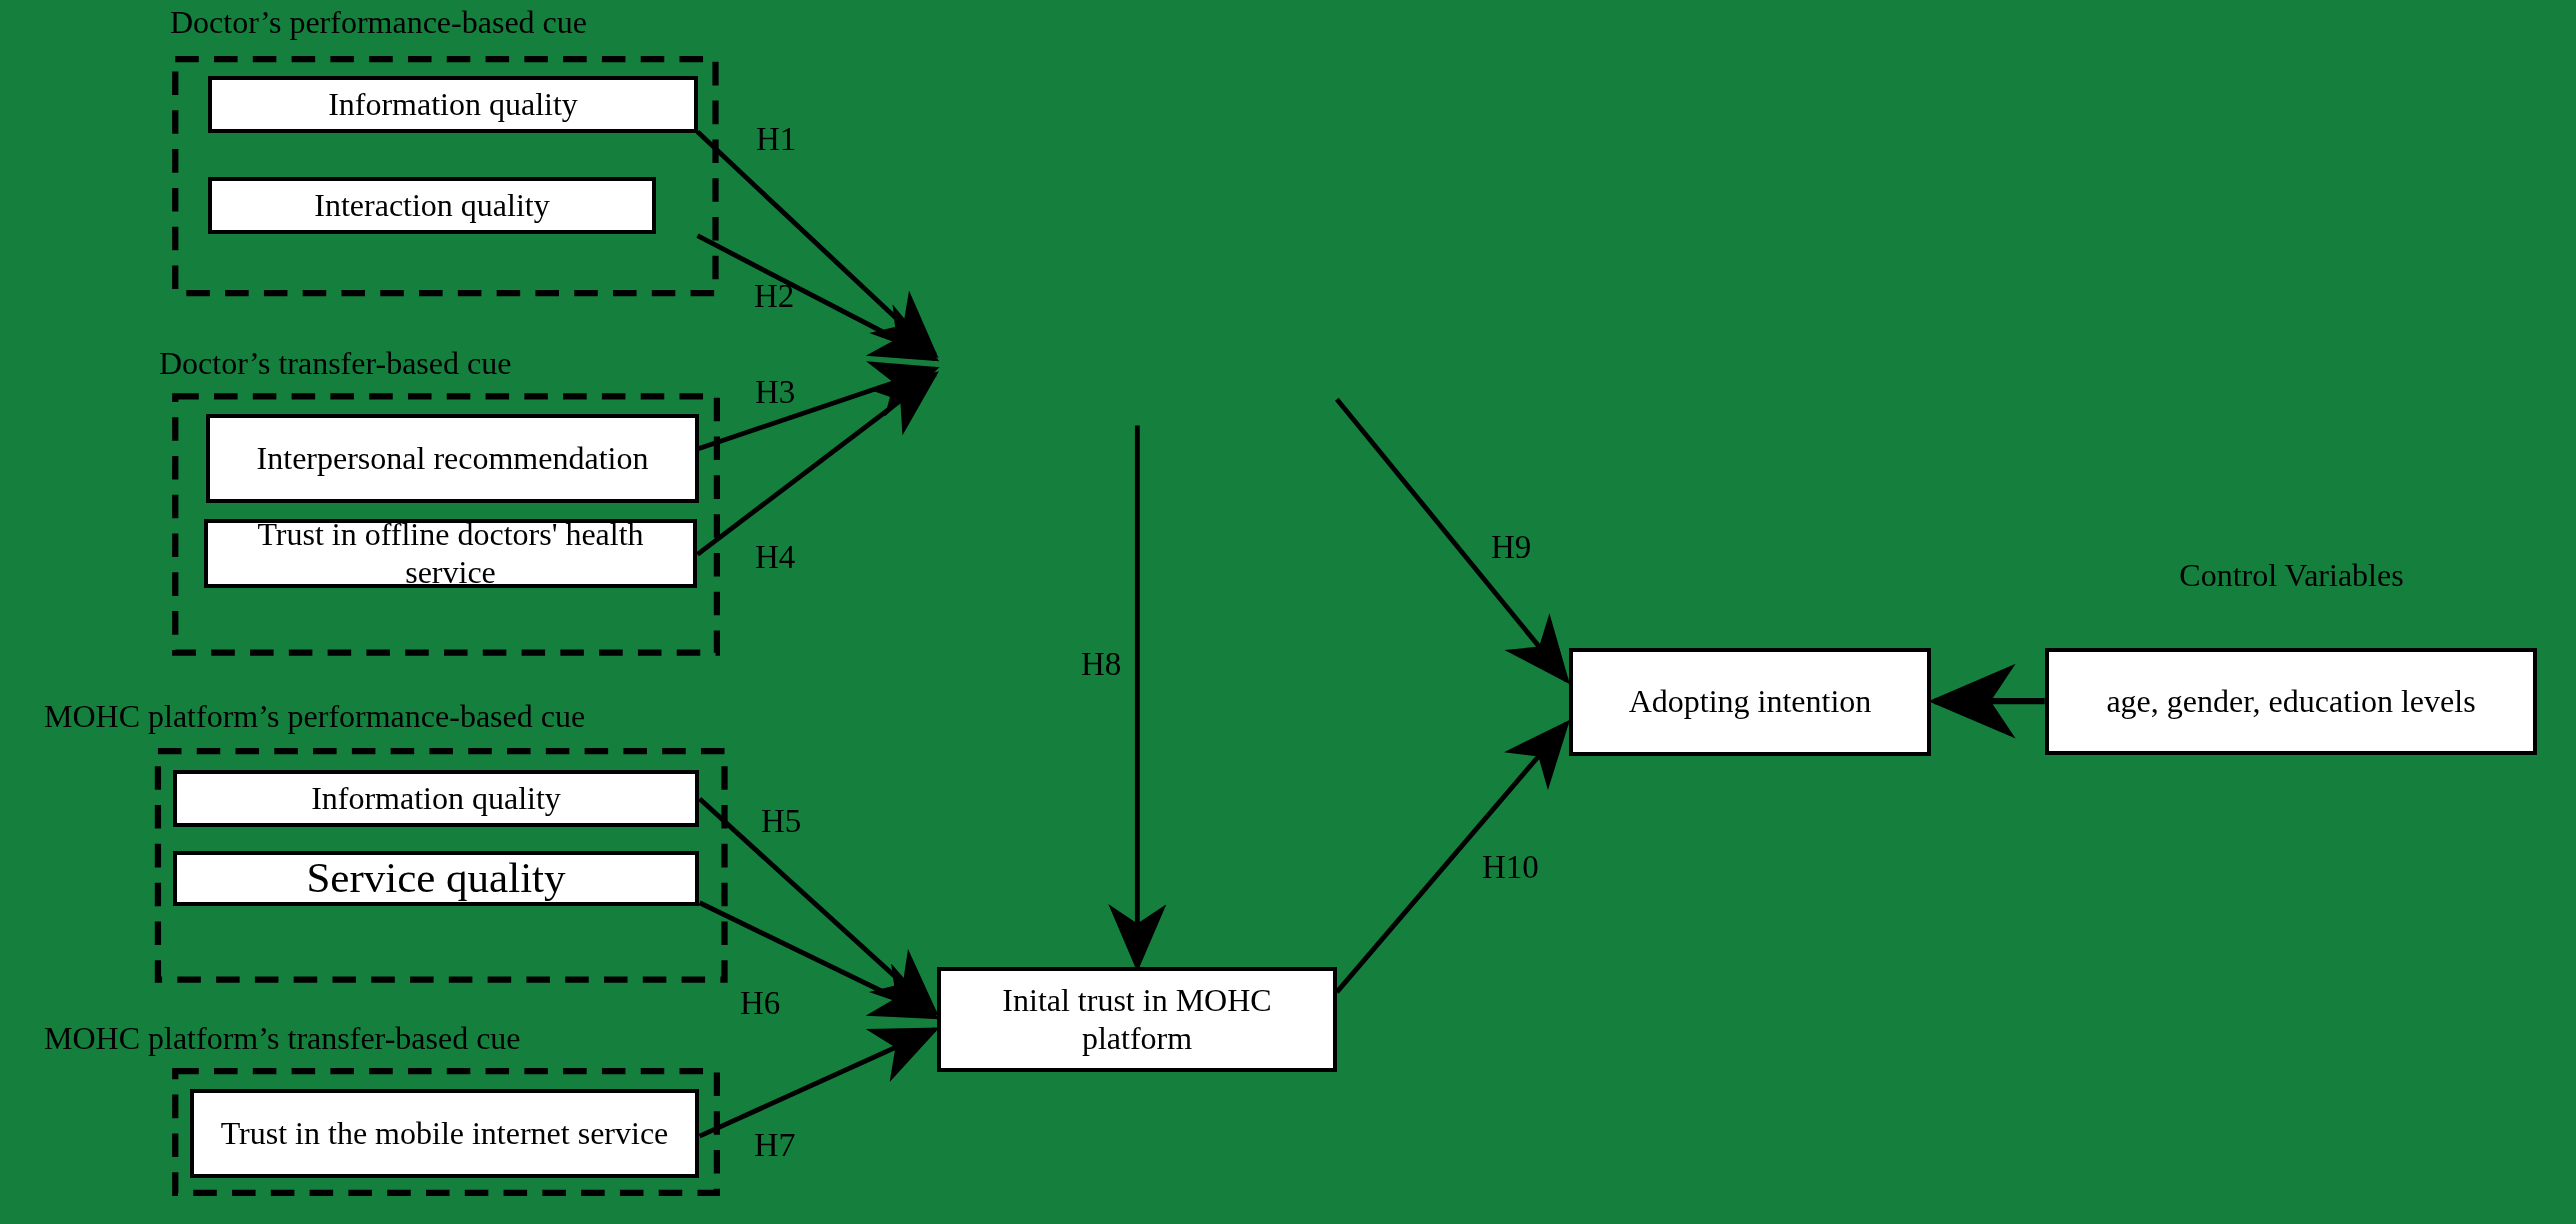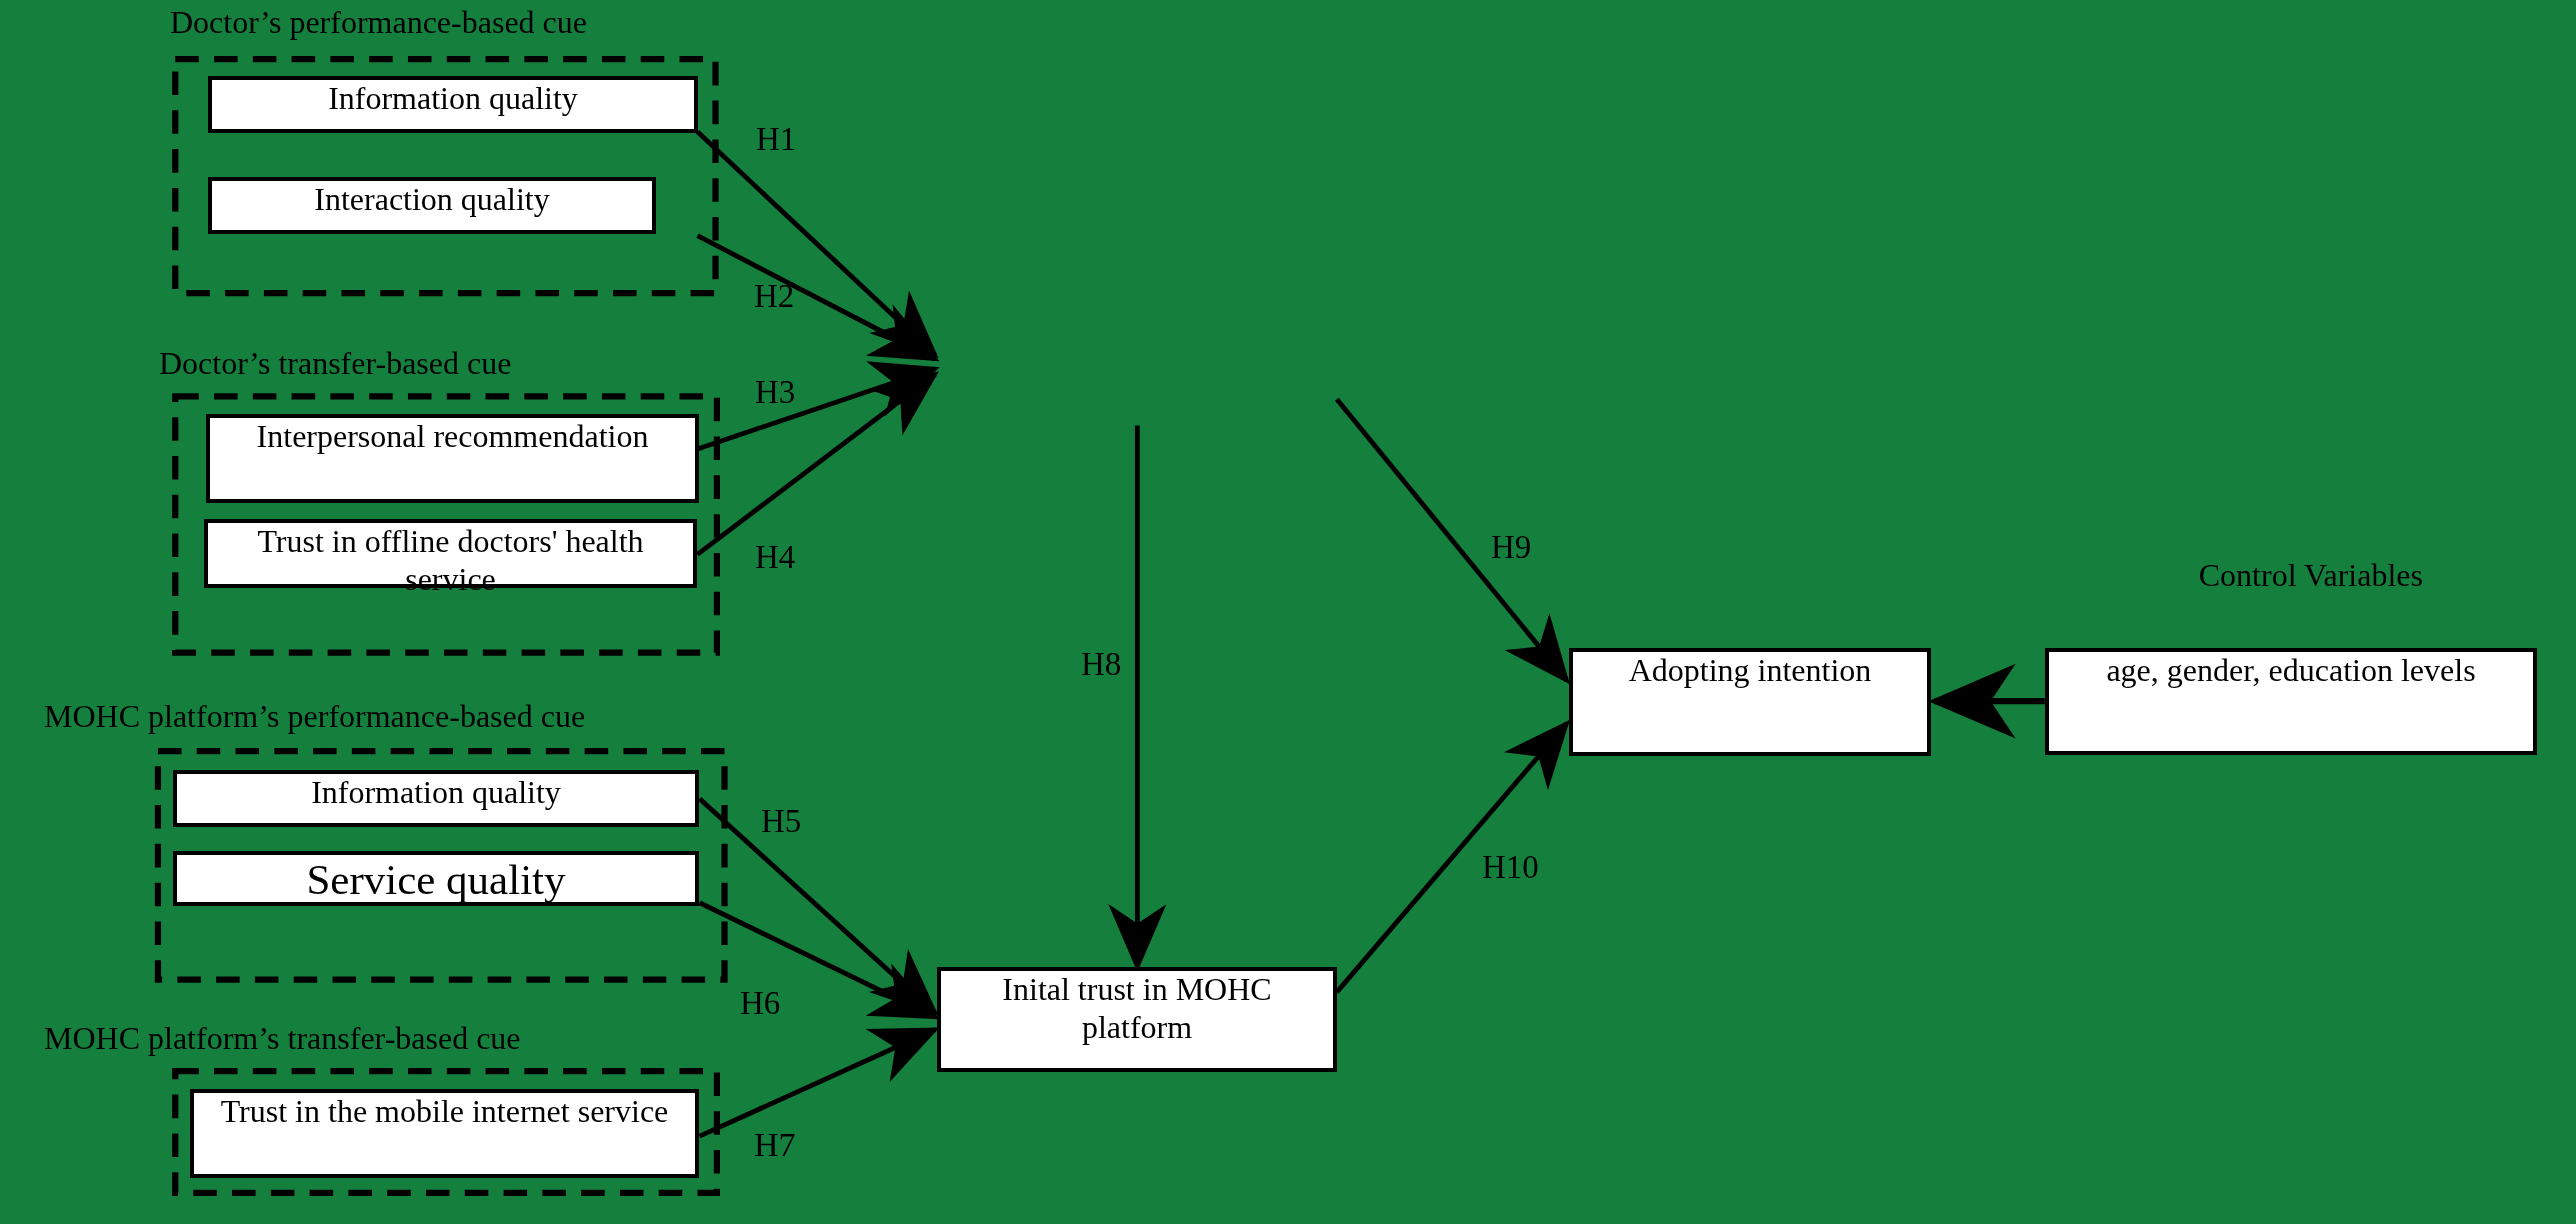--- a/index.html
+++ b/index.html
@@ -1,20 +1,20 @@
 <!DOCTYPE html>
 <html style="font-size:11px"><head>
 <meta charset="utf-8">
 <style>
   html,body{margin:0;padding:0;background:#ffffff;}
   body{font-family:"Liberation Serif", serif;}
   #stage{position:relative;width:2576px;height:1225px;background:#15803d;overflow:hidden;}
   svg.layer{position:absolute;left:0;top:0;width:2576px;height:1225px;}
   .node{position:absolute;box-sizing:border-box;border:4.2px solid #000;background:#fff;
-        display:flex;justify-content:center;text-align:center;
+        display:flex;align-items:center;justify-content:center;text-align:center;
         font-family:"Liberation Serif", serif;color:#000;line-height:1.18;}
   .node span{display:block;padding:0 7px;}
   .grouplabel{position:absolute;font-family:"Liberation Serif", serif;color:#000;white-space:nowrap;}
   .hlabel{position:absolute;font-family:"Liberation Serif", serif;color:#000;white-space:nowrap;}
   .cvlabel{position:absolute;font-family:"Liberation Serif", serif;color:#000;text-align:center;line-height:1.12;}
 </style>
 </head>
 <body>
 
 <div id="stage">
@@ -94,21 +94,21 @@
 
 
   <div class="node" style="left:937px; top:967px; width:400px; height:105px; font-size:32px;">
     <span>Inital trust in MOHC platform</span>
   </div>
 
   <div class="node" style="left:1569px; top:648px; width:362px; height:108px; font-size:32px;">
     <span>Adopting intention</span>
   </div>
 
-  <div class="cvlabel" style="left:2160px; top:558px; width:263px; font-size:32px;text-align:right;">Control Variables</div>
+  <div class="cvlabel" style="left:2160px; top:558px; width:263px; font-size:32px;">Control Variables</div>
 
   <div class="node" style="left:2045px; top:648px; width:492px; height:107px; font-size:32px;">
     <span>age, gender, education levels</span>
   </div>
 
   <div class="hlabel" style="left:756px; top:121px; font-size:33px;">H1</div>
 
   <div class="hlabel" style="left:754px; top:278px; font-size:33px;">H2</div>
 
   <div class="hlabel" style="left:755px; top:374px; font-size:33px;">H3</div>

